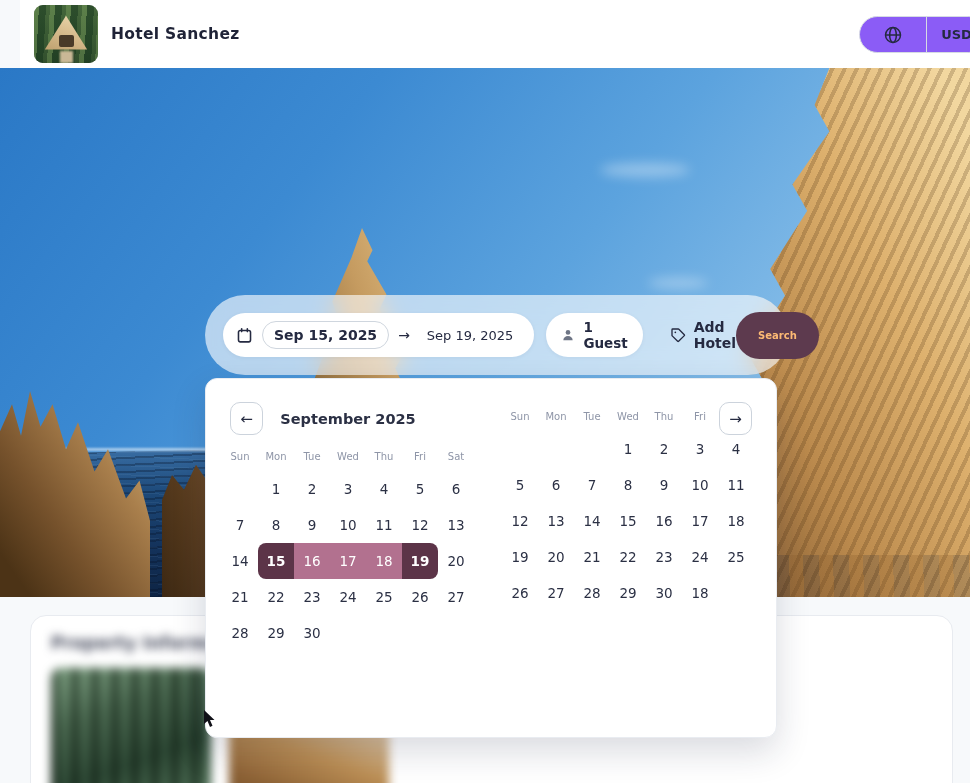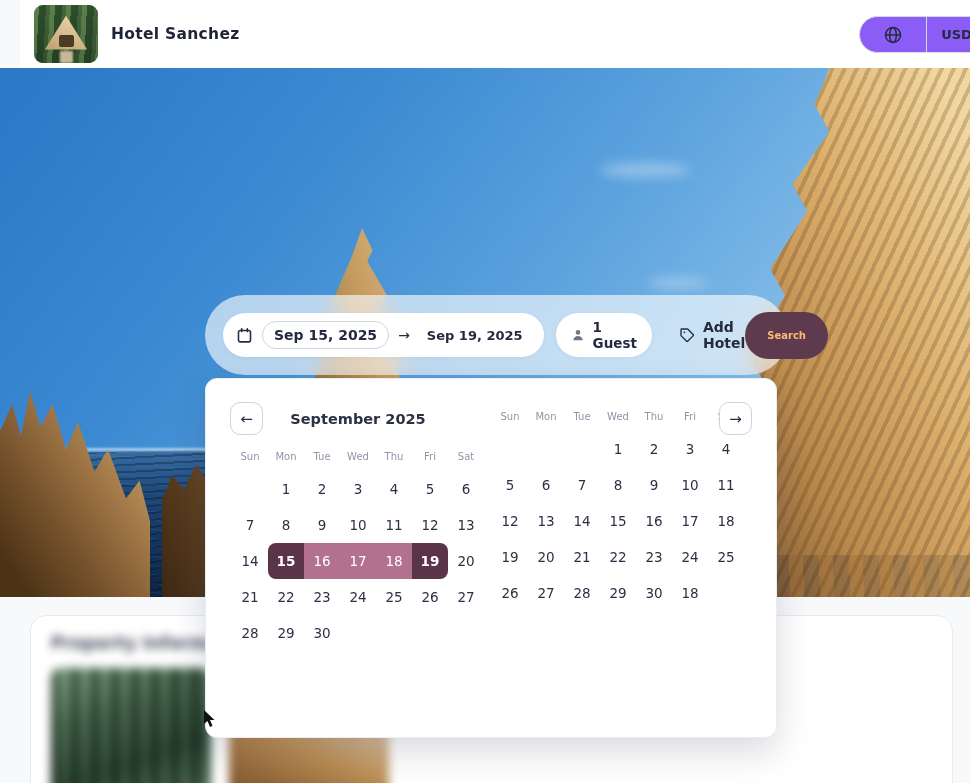--- a/index.html
+++ b/index.html
@@ -58,39 +58,39 @@
          background:repeating-linear-gradient(88deg, rgba(140,95,45,.55) 0 14px, rgba(18,28,48,.35) 14px 30px); }
 
   
   .searchbar { position:absolute; left:205px; top:295px; width:583px; height:80px; z-index:5;
          background:rgba(255,255,255,.62); backdrop-filter:blur(12px); -webkit-backdrop-filter:blur(12px);
          border-radius:40px; display:flex; align-items:center; padding:0 18px; }
   .dates-pill { height:44px; background:#fff; border-radius:22px; display:flex; align-items:center;
          padding:0 13px; gap:9px; box-shadow:0 1px 4px rgba(20,30,60,.06); }
   .chip-focus { border:1.5px solid #cfd6de; border-radius:17px; padding:5px 11px; cursor:pointer;
          font-size:14px; font-weight:600; color:#252a41; white-space:nowrap; }
-  .date-out { font-size:13px; font-weight:700; color:#252a41; white-space:nowrap; cursor:pointer; padding:5px 8px; }
+  .date-out { font-size:13px; font-weight:400; color:#252a41; white-space:nowrap; cursor:pointer; padding:5px 8px; }
   .range-arrow { font-size:14px; color:#252a41; }
   .guest-pill { height:44px; background:#fff; border-radius:22px; display:flex; align-items:center;
          padding:0 15px; gap:8px; margin-left:12px; cursor:pointer;
          font-size:13.5px; font-weight:600; color:#252a41; box-shadow:0 1px 4px rgba(20,30,60,.06);justify-content:space-between; }
   .addcode { display:flex; align-items:center; gap:8px; margin-left:27px; cursor:pointer;
          font-size:14px; font-weight:600; color:#252a41; }
   .search-btn { margin-left:auto; height:47px; padding:0 22px; border:none; border-radius:24px;
          background:var(--accent-dark,#5d3a4e); color:#fdba74; font-family:inherit; font-size:10px; font-weight:600; cursor:pointer;text-align:center; }
 
   
   .calendar { position:absolute; left:205px; top:378px; width:572px; height:360px; z-index:6;
          background:#fff; border:1px solid #e9ecf1; border-radius:12px;
          box-shadow:0 14px 34px rgba(25,32,60,.16); }
   .nav-btn { position:absolute; top:23px; width:33px; height:33px; border:1px solid #ccd3dc; border-radius:10px;
          background:#fff; display:flex; align-items:center; justify-content:center;
          font-size:15px; color:#252a41; cursor:pointer; font-family:inherit; }
   .nav-prev { left:24px; } .nav-next { right:24px; }
-  .months { display:flex; gap:8px; padding:20px 0 0 26px; }
+  .months { display:flex; gap:28px; padding:20px 0 0 16px; }
   .month { width:252px; }
   .month-title { height:40px; display:flex; align-items:center; justify-content:center;
          font-size:14.5px; font-weight:600; color:#2b3044; }
   .weekday-row { display:grid; grid-template-columns:repeat(7,36px); height:26px; align-items:center; margin-top:4px; }
   .wd { text-align:center; font-size:10px; color:#8e95a7; }
   .day-grid { display:grid; grid-template-columns:repeat(7,36px); grid-auto-rows:36px; margin-top:2px; }
   .day { display:flex; align-items:center; justify-content:center; font-size:13.5px; color:#2b3044; cursor:pointer; }
   .day.empty { cursor:default; }
   .day.sel { background:var(--range-dark,#5c3448); color:#fff; font-weight:600; }
   .day.sel-start { border-radius:8px 0 0 8px; }

